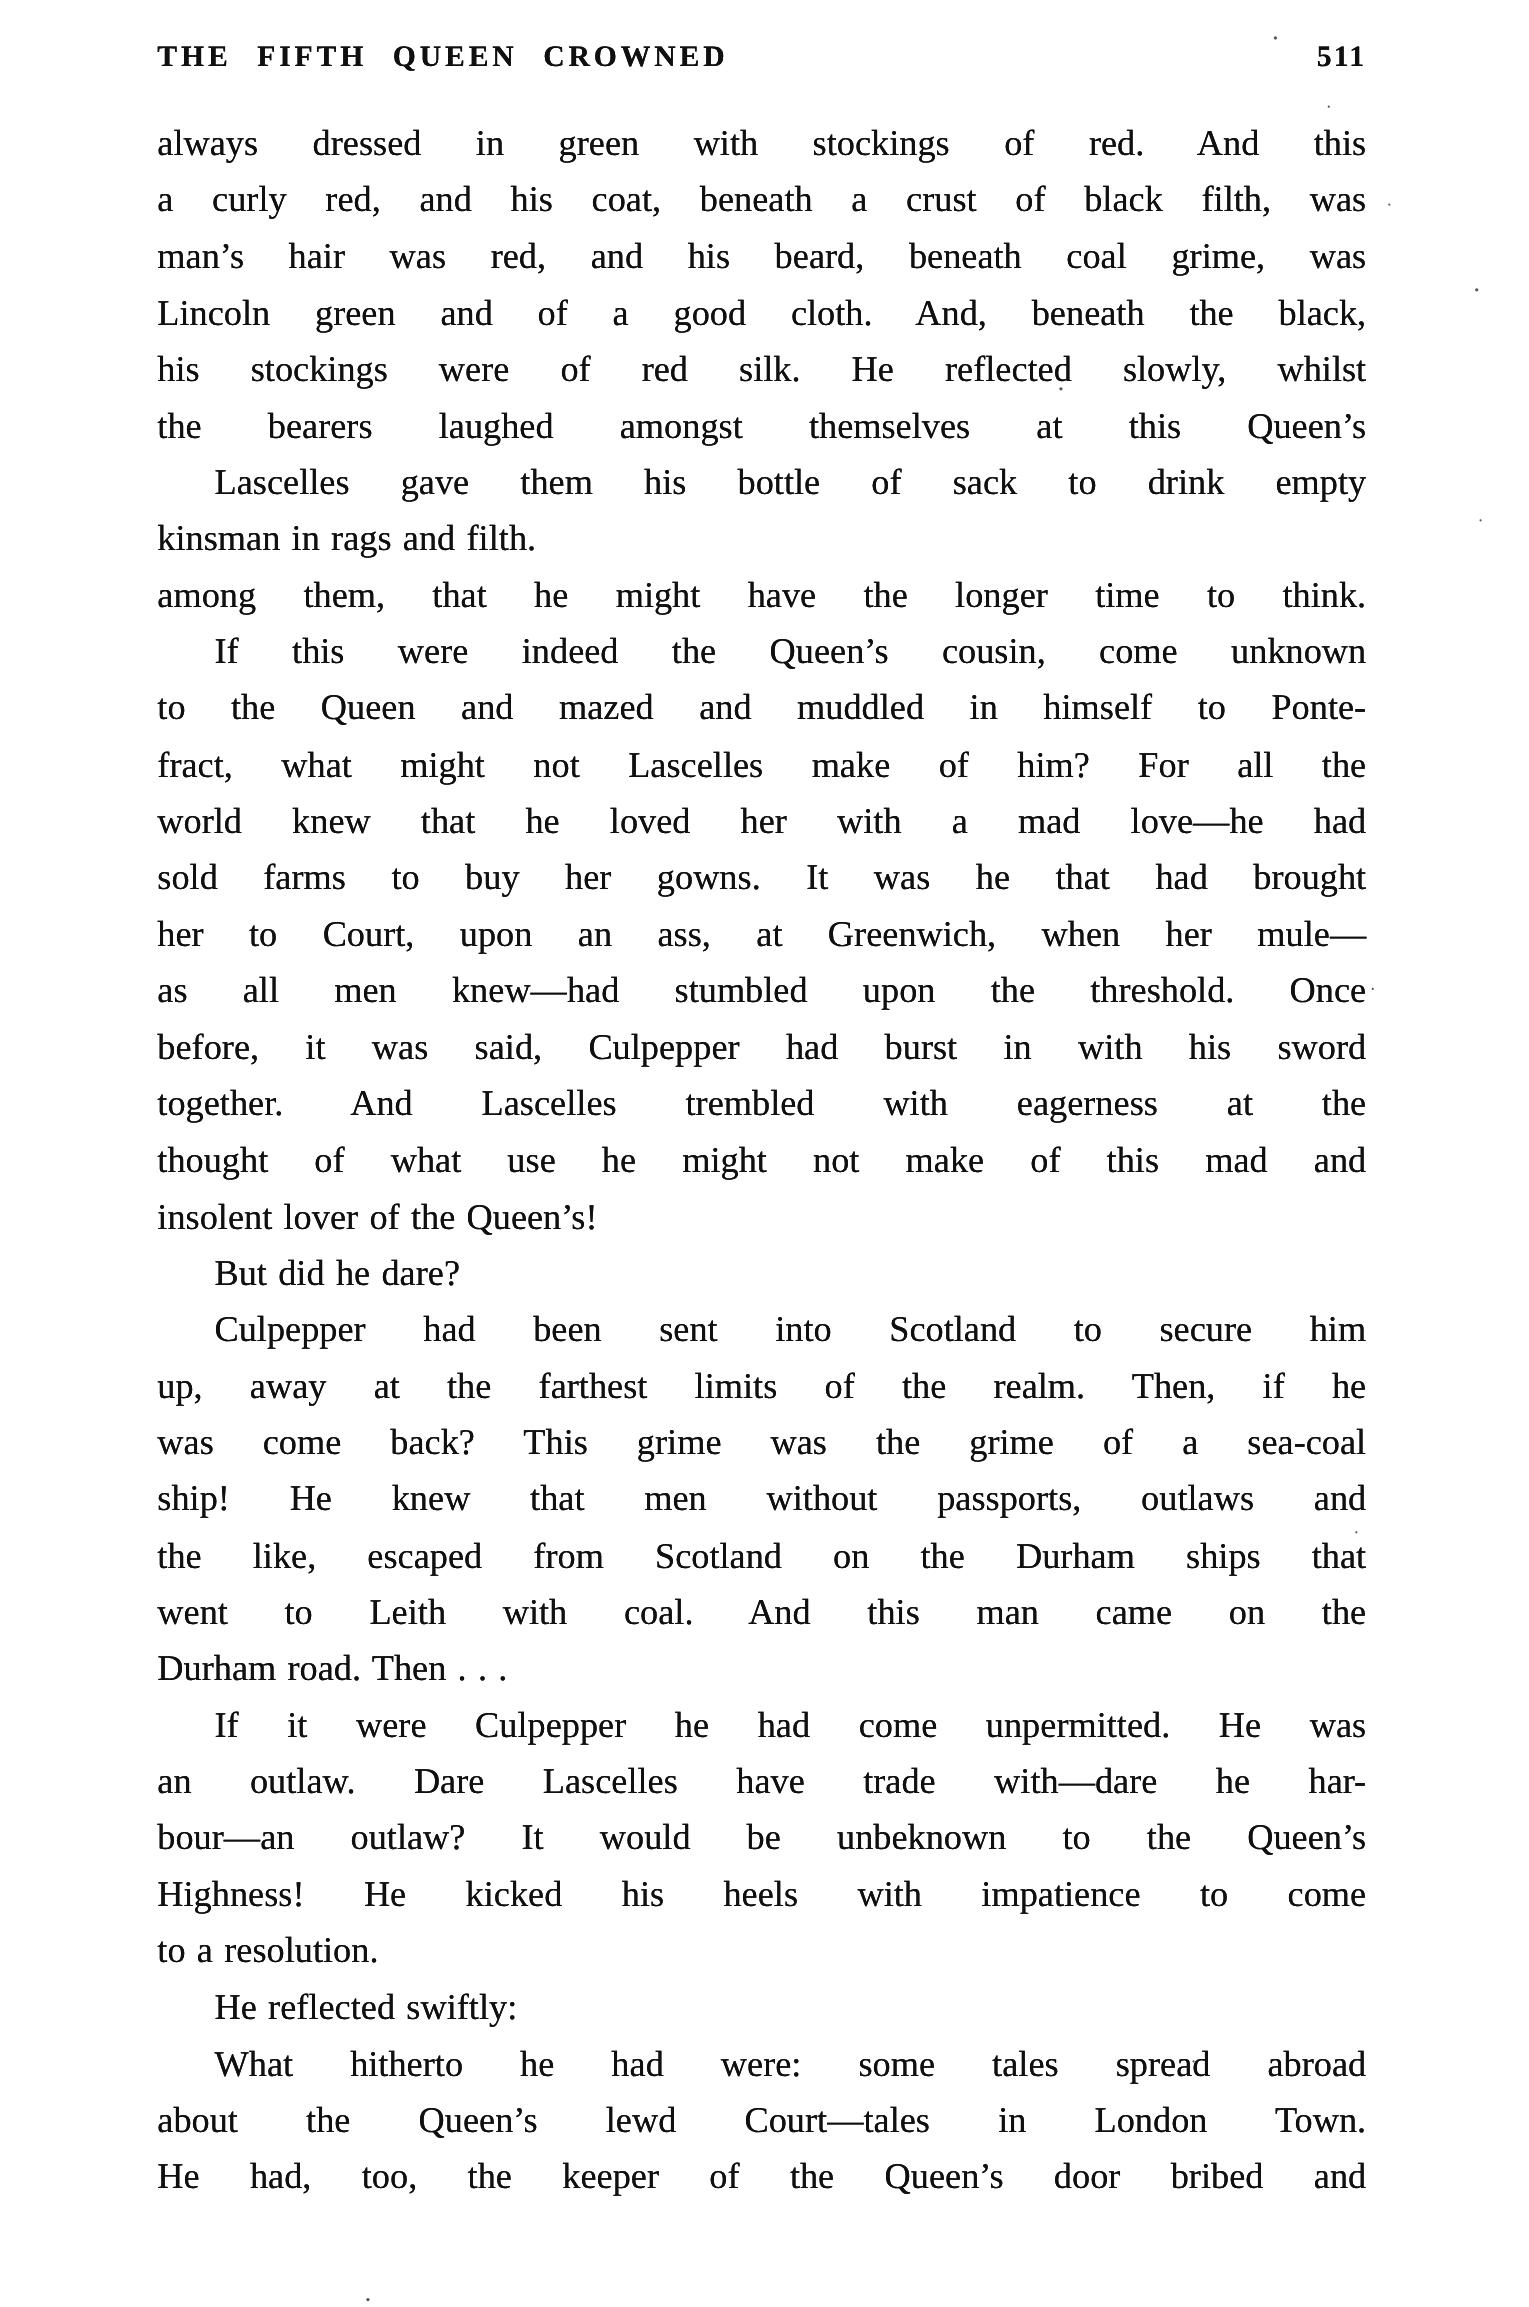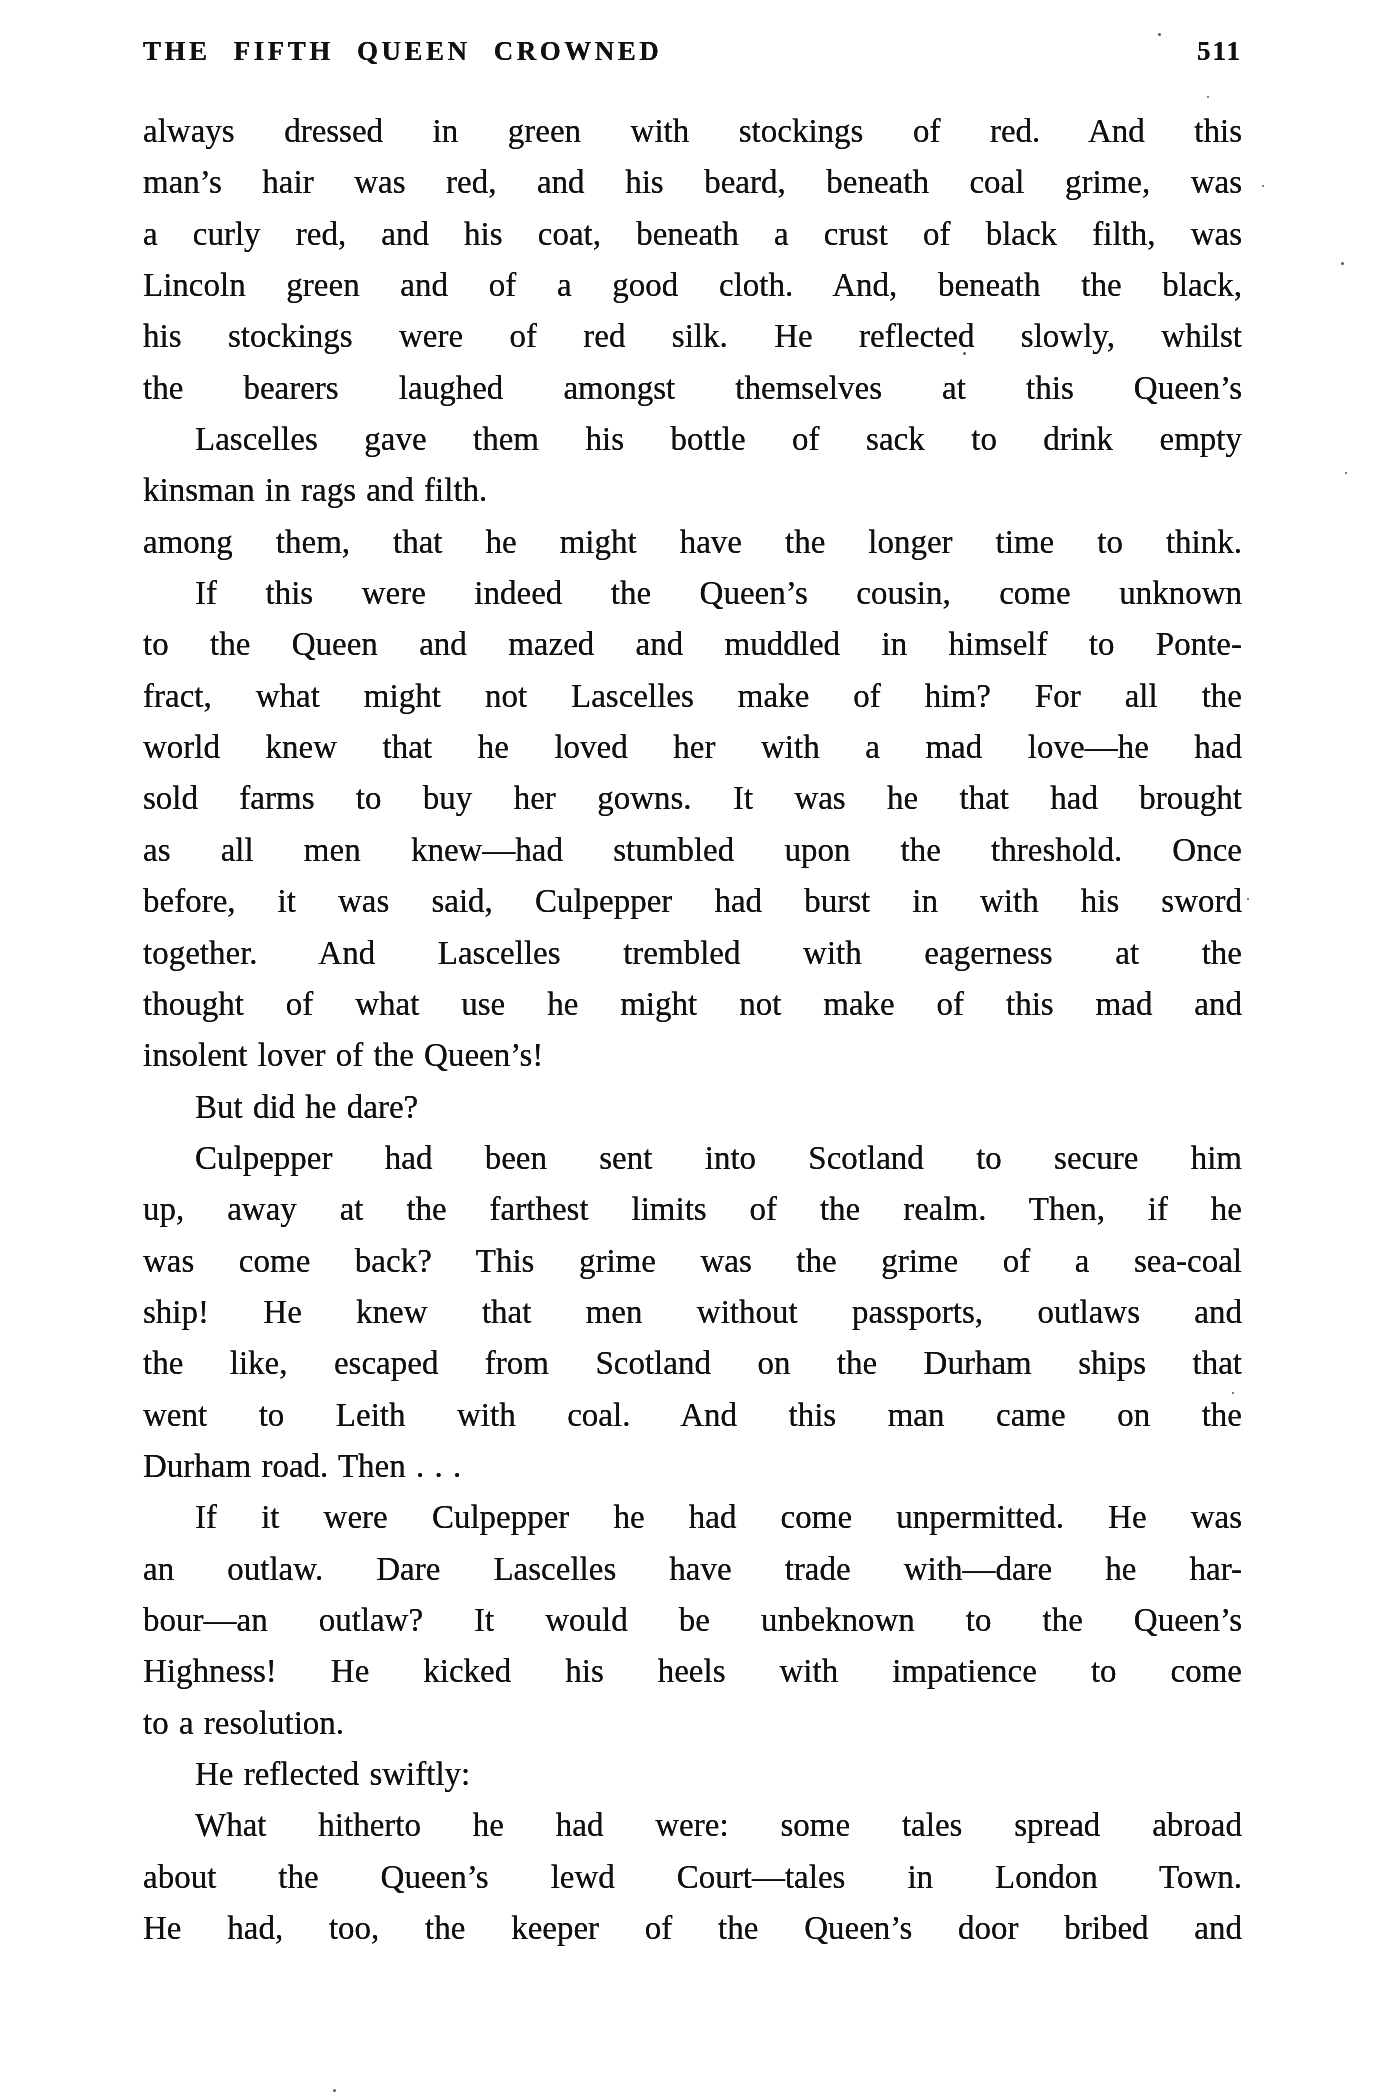--- a/index.html
+++ b/index.html
@@ -73,33 +73,34 @@
 
 <div class="page" style="color: rgb(16, 16, 16);">
 
   <header class="running-head">
     <span class="head-title">THE FIFTH QUEEN CROWNED</span>
     <span class="head-page">511</span>
   </header>
 
   <main class="text-block">
       <div class="line">always dressed in green with stockings of red. And this</div>
+      <div class="line">a curly red, and his coat, beneath a crust of black filth, was</div>
       <div class="line">man’s hair was red, and his beard, beneath coal grime, was</div>
-      <div class="line">a curly red, and his coat, beneath a crust of black filth, was</div>
       <div class="line">Lincoln green and of a good cloth. And, beneath the black,</div>
       <div class="line">his stockings were of red silk. He reflected slowly, whilst</div>
       <div class="line">the bearers laughed amongst themselves at this Queen’s</div>
       <div class="line indent">Lascelles gave them his bottle of sack to drink empty</div>
       <div class="line last">kinsman in rags and filth.</div>
       <div class="line">among them, that he might have the longer time to think.</div>
       <div class="line indent">If this were indeed the Queen’s cousin, come unknown</div>
       <div class="line">to the Queen and mazed and muddled in himself to Ponte-</div>
       <div class="line">fract, what might not Lascelles make of him? For all the</div>
       <div class="line">world knew that he loved her with a mad love—he had</div>
       <div class="line">sold farms to buy her gowns. It was he that had brought</div>
+      <div class="line">her to Court, upon an ass, at Greenwich, when her mule—</div>
       <div class="line">as all men knew—had stumbled upon the threshold. Once</div>
       <div class="line">before, it was said, Culpepper had burst in with his sword</div>
       <div class="line">together. And Lascelles trembled with eagerness at the</div>
       <div class="line">thought of what use he might not make of this mad and</div>
       <div class="line last">insolent lover of the Queen’s!</div>
       <div class="line indent last">But did he dare?</div>
       <div class="line indent">Culpepper had been sent into Scotland to secure him</div>
       <div class="line">up, away at the farthest limits of the realm. Then, if he</div>
       <div class="line">was come back? This grime was the grime of a sea-coal</div>
       <div class="line">ship! He knew that men without passports, outlaws and</div>

